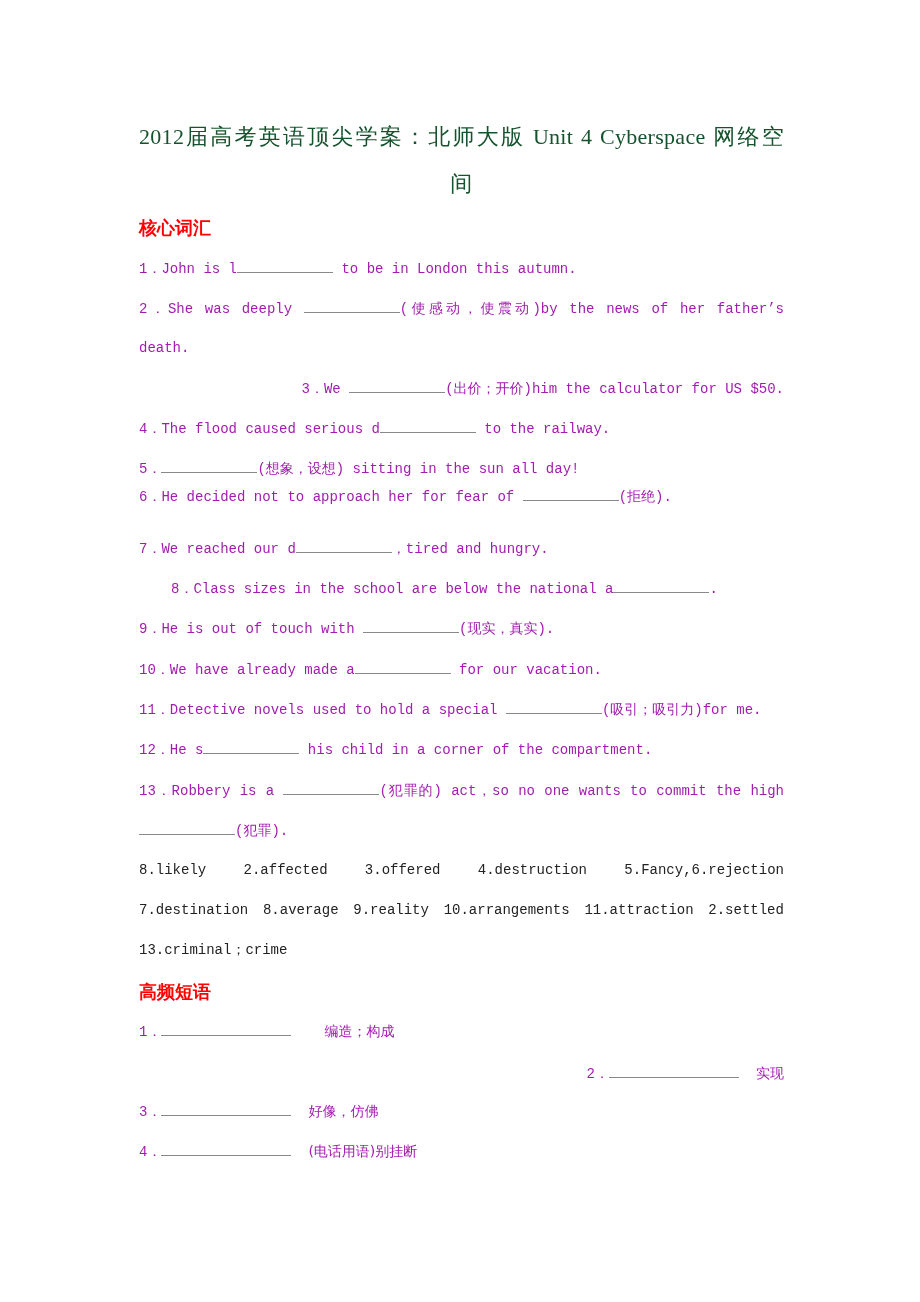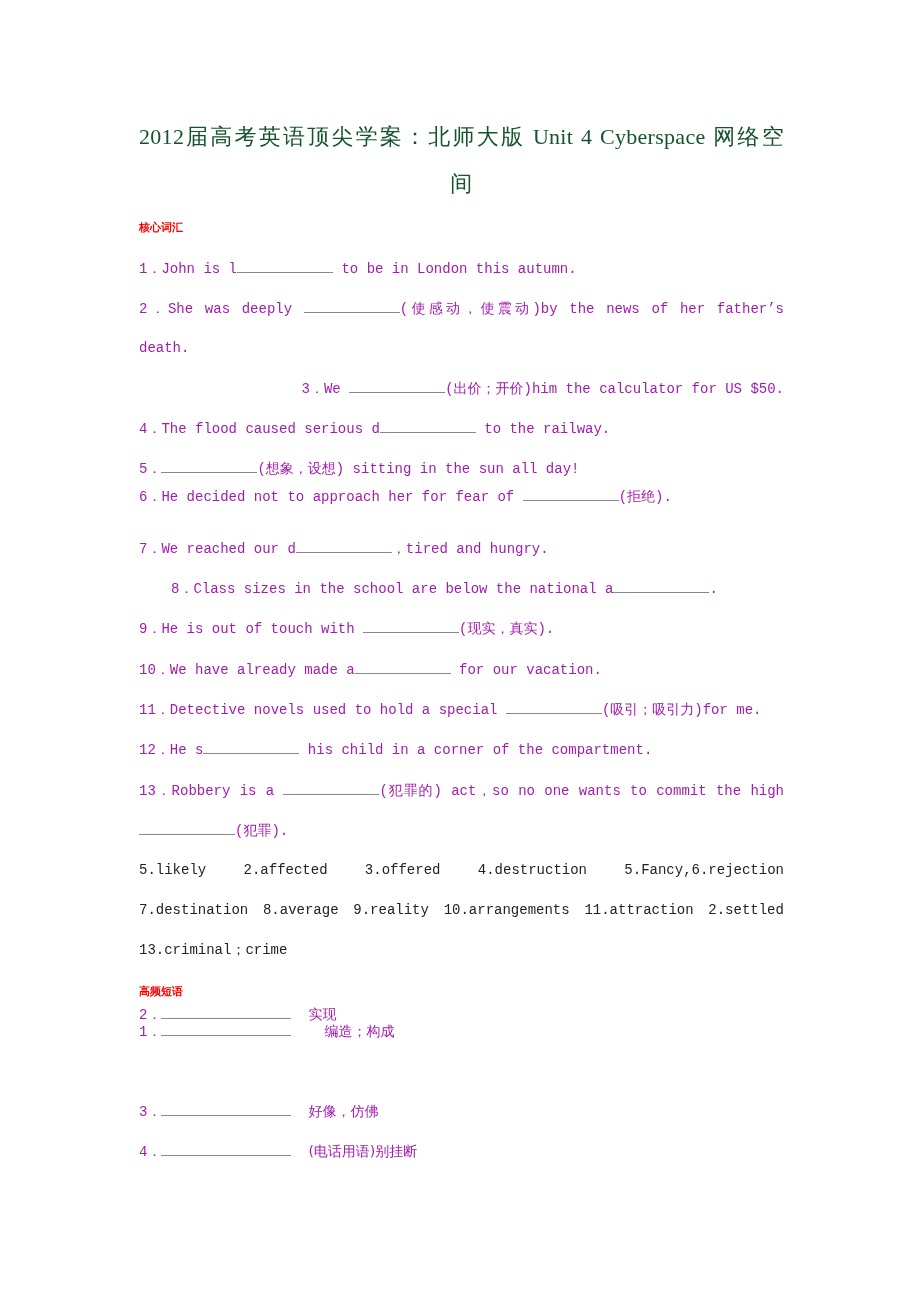--- a/index.html
+++ b/index.html
@@ -33,21 +33,21 @@
       line-height: 48px;
       letter-spacing: 0.3px;
     }
     .title-line1 { top: 113px; text-align: justify; text-align-last: justify; }
     .title-line2 { top: 160px; }
     .section-heading {
       position: absolute;
       left: 0;
       color: #ff0000;
       font-family: "DejaVu Sans", "Liberation Sans", sans-serif;
-      font-size: 11px;
+      font-size: 18px;
       font-weight: bold;
       line-height: 20px;
     }
     .line {
       position: absolute;
       left: 0;
       width: 645px;
       font-family: "Liberation Mono", "DejaVu Sans Mono", monospace;
       font-size: 14px;
       line-height: 20px;
@@ -117,21 +117,21 @@
   <div class="line" style="top:659px;"><span>10．</span><span>We have already made a</span><span class="blank b12"></span><span> for our vacation.</span></div>
 
   <div class="line" style="top:699px;"><span>11．</span><span>Detective novels used to hold a special </span><span class="blank b12"></span><span>(吸引；吸引力)for me.</span></div>
 
   <div class="line" style="top:739px;"><span>12．</span><span>He s</span><span class="blank b12"></span><span> his child in a corner of the compartment.</span></div>
 
   <div class="line justify" style="top:780px;"><span>13．</span><span>Robbery is a </span><span class="blank b12"></span><span>(犯罪的) act，so no one wants to commit the high</span></div>
   <div class="line" style="top:820px;"><span class="blank b12"></span><span>(犯罪).</span></div>
 
   <div class="answers" style="top:860px;">
-    <span>5.likely</span>
+    <span>8.likely</span>
     <span>2.affected</span>
     <span>3.offered</span>
     <span>4.destruction</span>
     <span>5.Fancy,6.rejection</span>
   </div>
   <div class="answers" style="top:900px;">
     <span>7.destination</span>
     <span>8.average</span>
     <span>9.reality</span>
     <span>10.arrangements</span>
@@ -139,19 +139,19 @@
     <span>2.settled</span>
   </div>
   <div class="answers left" style="top:940px;">
     <span>13.criminal；crime</span>
   </div>
 
   <div class="section-heading" style="top:982px;">高频短语</div>
 
   <div class="line" style="top:1021px;"><span>1．</span><span class="blank b17"></span><span class="gap" style="width:33px;"></span><span class="cjk">编造；构成</span></div>
 
-  <div class="line" style="top:1004px;"><span>2．</span><span class="blank b17"></span><span class="gap" style="width:17px;"></span><span class="cjk">实现</span></div>
+  <div class="line" style="top:1063px;text-align:right;"><span>2．</span><span class="blank b17"></span><span class="gap" style="width:17px;"></span><span class="cjk">实现</span></div>
 
   <div class="line" style="top:1101px;"><span>3．</span><span class="blank b17"></span><span class="gap" style="width:17px;"></span><span class="cjk">好像，仿佛</span></div>
 
   <div class="line" style="top:1141px;"><span>4．</span><span class="blank b17"></span><span class="gap" style="width:17px;"></span><span class="cjk">(电话用语)别挂断</span></div>
 
 </div>
 
 </body></html>

